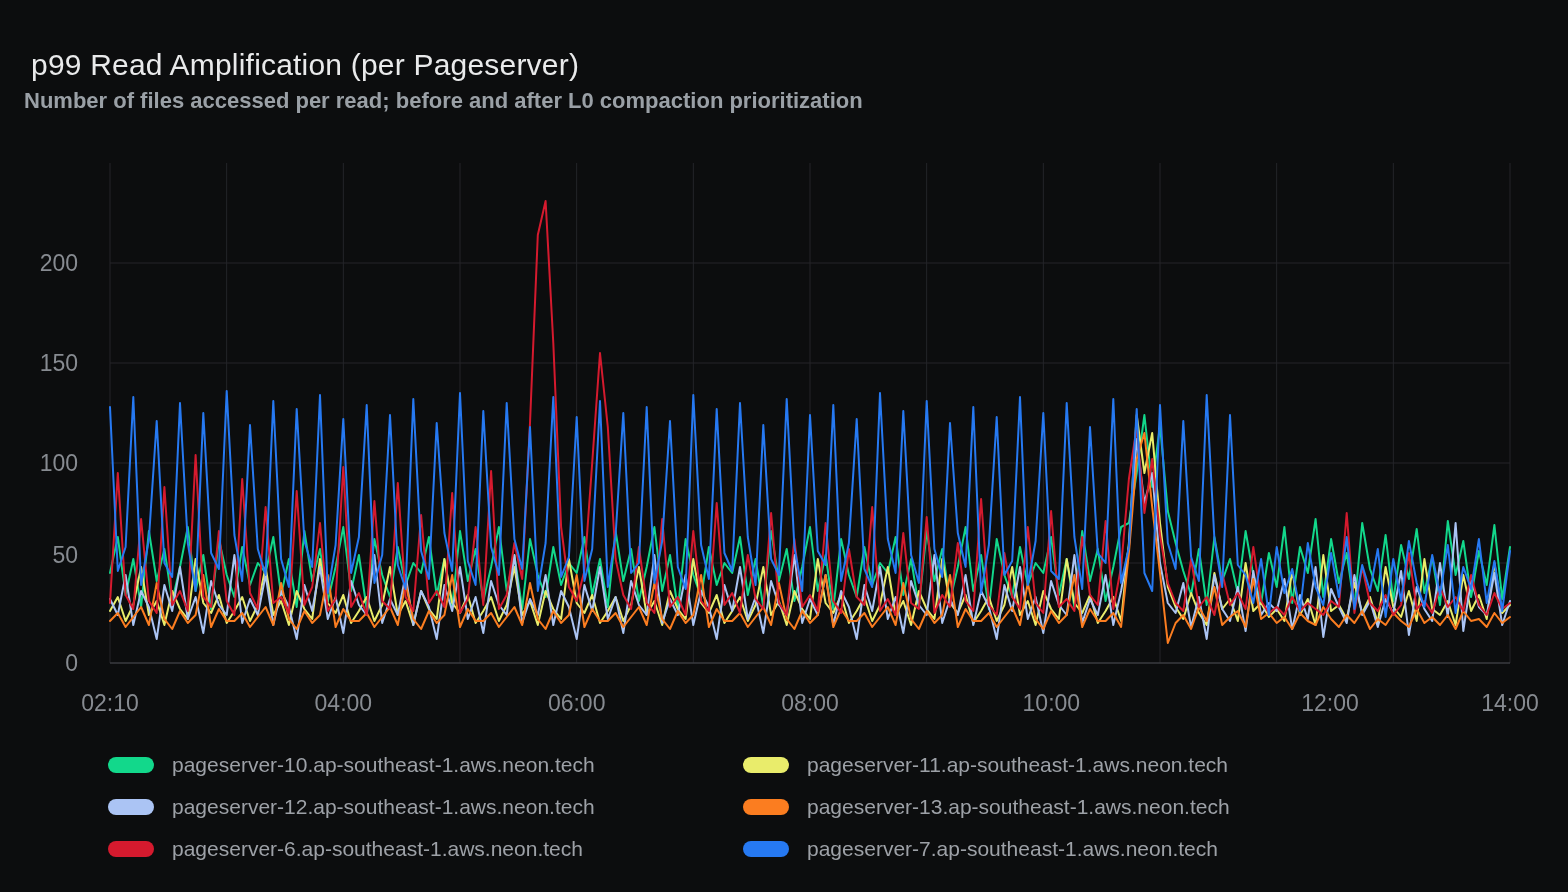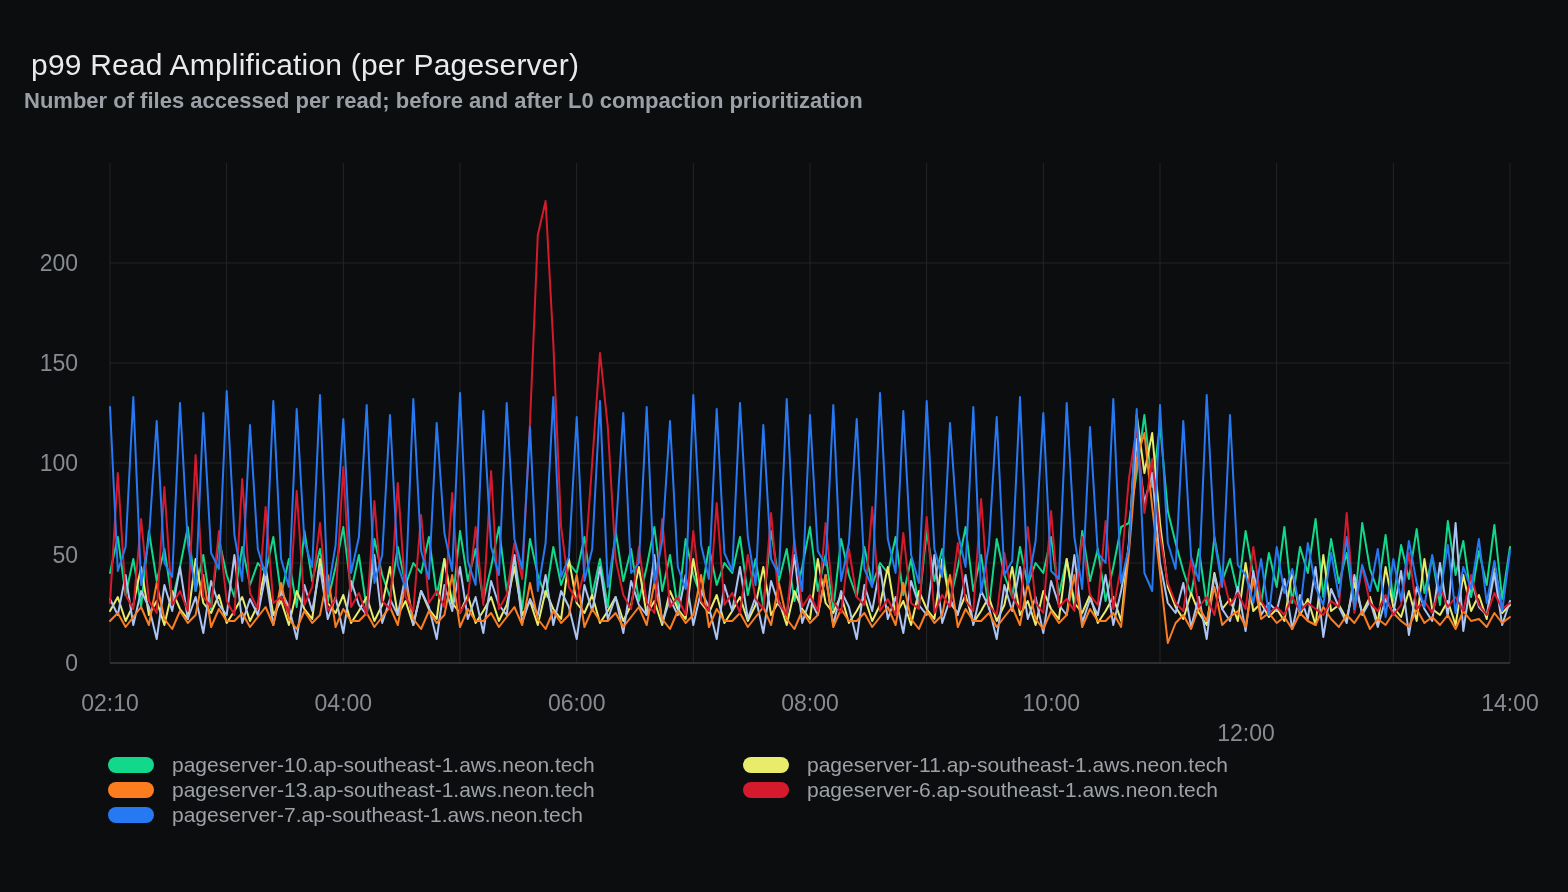--- a/index.html
+++ b/index.html
@@ -26,21 +26,21 @@
     position:absolute;right:12px;transform:translateY(-50%);
     font-size:23px;color:var(--tick,#878b91);
   }
   #xlabels{position:absolute;left:110px;top:690px;width:1400px;height:32px}
   .xtick{
     position:absolute;top:0;transform:translateX(-50%);
     font-size:23px;color:var(--tick,#878b91);white-space:nowrap;
   }
   #legend{
     position:absolute;left:108px;top:752px;
-    display:grid;grid-template-columns:635px auto;
+    display:grid;grid-template-columns:635px auto;row-gap:17px;
   }
   .legend-item{display:flex;align-items:center;gap:18px;height:25px;cursor:pointer}
   .pill{width:46px;height:16px;border-radius:8px;flex:none}
   .legend-label{font-size:21px;color:var(--legend,#9da1a7);white-space:nowrap}
 </style>
 </head>
 <body>
 
 <h1 class="title">p99 Read Amplification (per Pageserver)</h1>
 <div class="subtitle">Number of files accessed per read; before and after L0 compaction prioritization</div>
@@ -80,31 +80,35 @@
     <div class="ytick" style="top: 300px;">100</div>
     <div class="ytick" style="top: 200px;">150</div>
     <div class="ytick" style="top: 100px;">200</div>
   </div>
 <div id="xlabels">
     <div class="xtick" style="left: 0px;">02:10</div>
     <div class="xtick" style="left: 233.333px;">04:00</div>
     <div class="xtick" style="left: 466.667px;">06:00</div>
     <div class="xtick" style="left: 700px;">08:00</div>
     <div class="xtick" style="left: 933.333px; margin-left: 8px;">10:00</div>
-    <div class="xtick" style="left: 1136px; margin-top: 30px;">12:00</div>
+    <div class="xtick" style="left: 1220px;">12:00</div>
     <div class="xtick" style="left: 1400px; text-align: center;">14:00</div>
   </div>
 <div id="legend">
     <div class="legend-item">
       <span class="pill" style="background: rgb(18, 216, 139);"></span>
       <span class="legend-label">pageserver-10.ap-southeast-1.aws.neon.tech</span>
     </div>
     <div class="legend-item">
       <span class="pill" style="background: rgb(233, 236, 107);"></span>
       <span class="legend-label">pageserver-11.ap-southeast-1.aws.neon.tech</span>
+    </div>
+    <div class="legend-item">
+      <span class="pill" style="background: rgb(171, 196, 244);"></span>
+      <span class="legend-label">pageserver-12.ap-southeast-1.aws.neon.tech</span>
     </div>
     <div class="legend-item">
       <span class="pill" style="background: rgb(251, 125, 32);"></span>
       <span class="legend-label">pageserver-13.ap-southeast-1.aws.neon.tech</span>
     </div>
     <div class="legend-item">
       <span class="pill" style="background: rgb(213, 26, 46);"></span>
       <span class="legend-label">pageserver-6.ap-southeast-1.aws.neon.tech</span>
     </div>
     <div class="legend-item">

